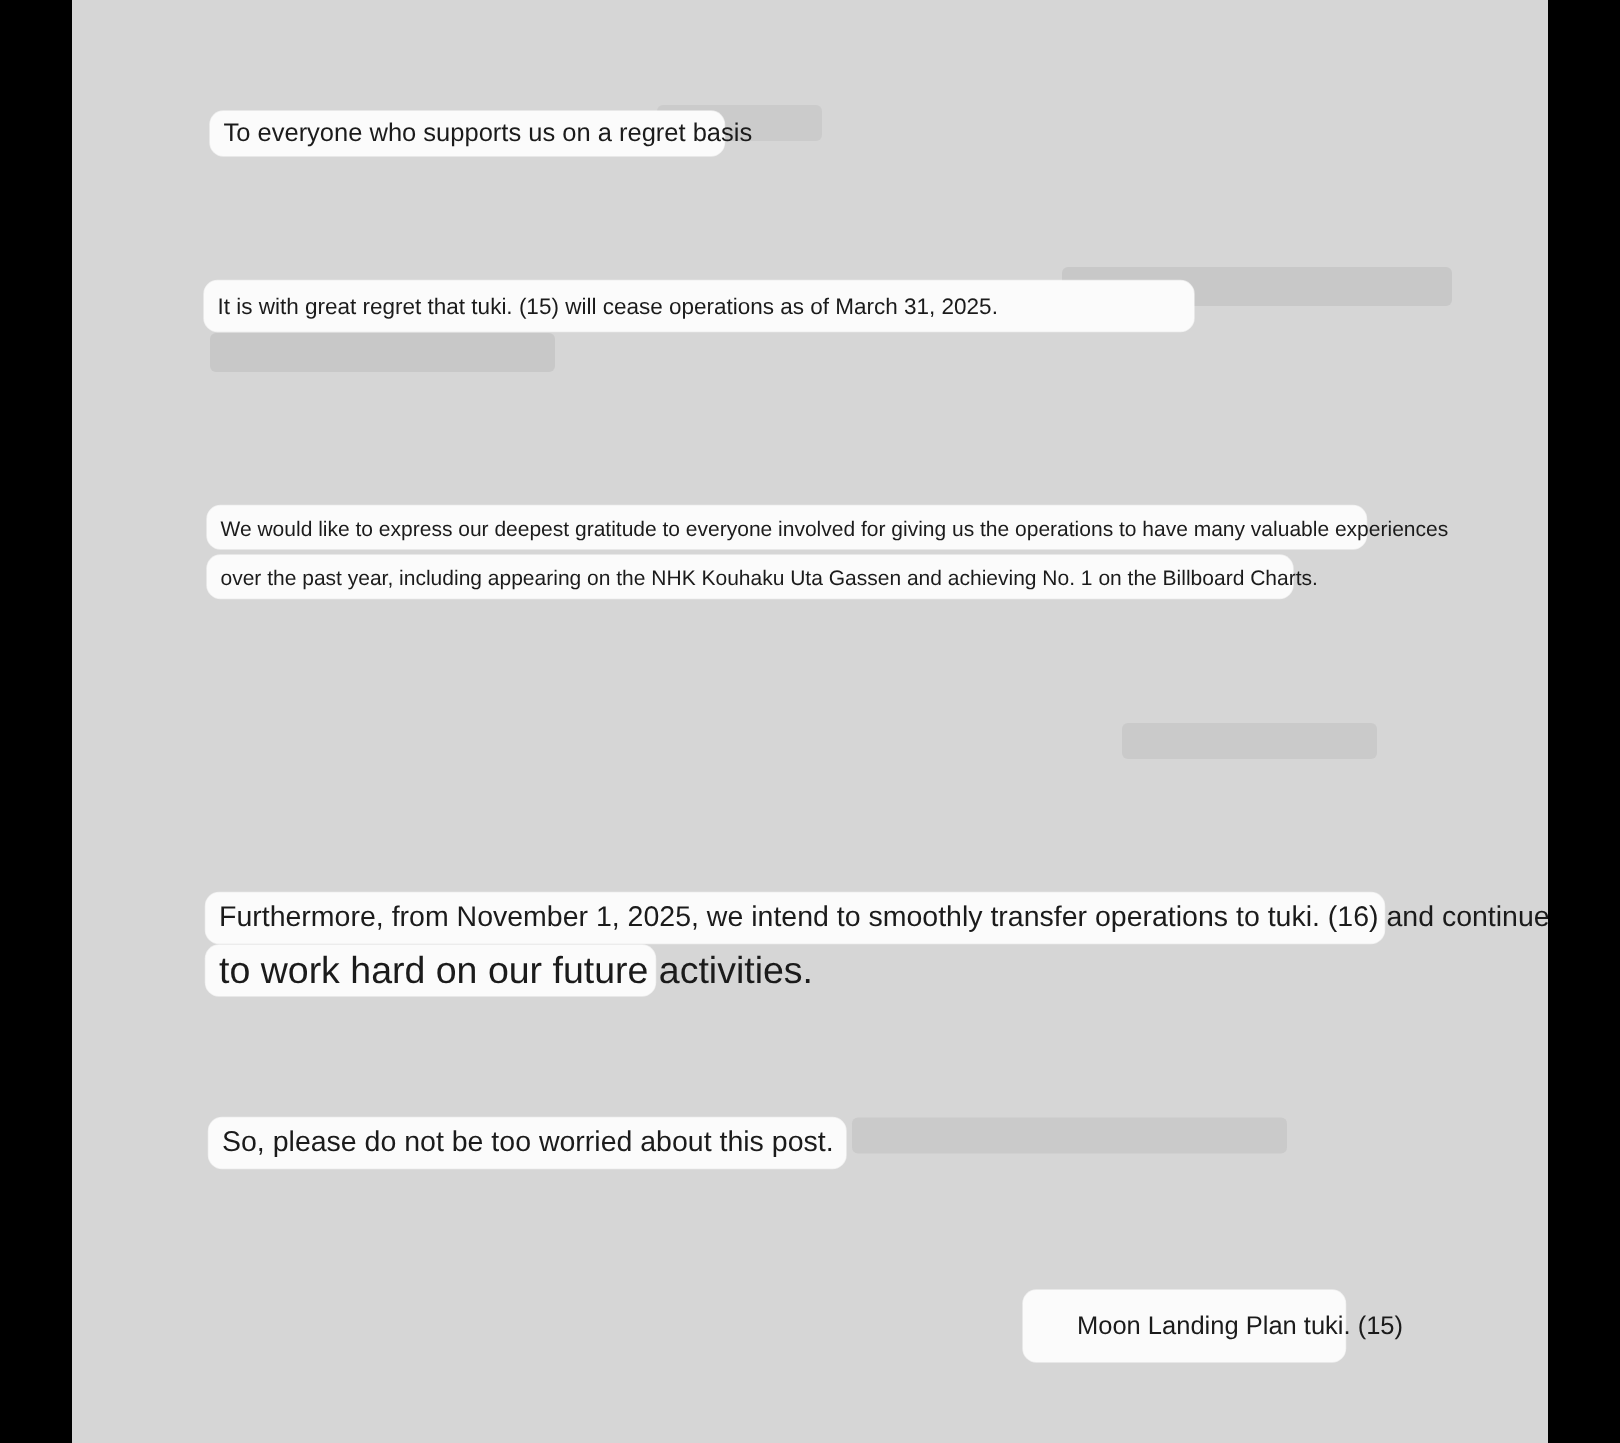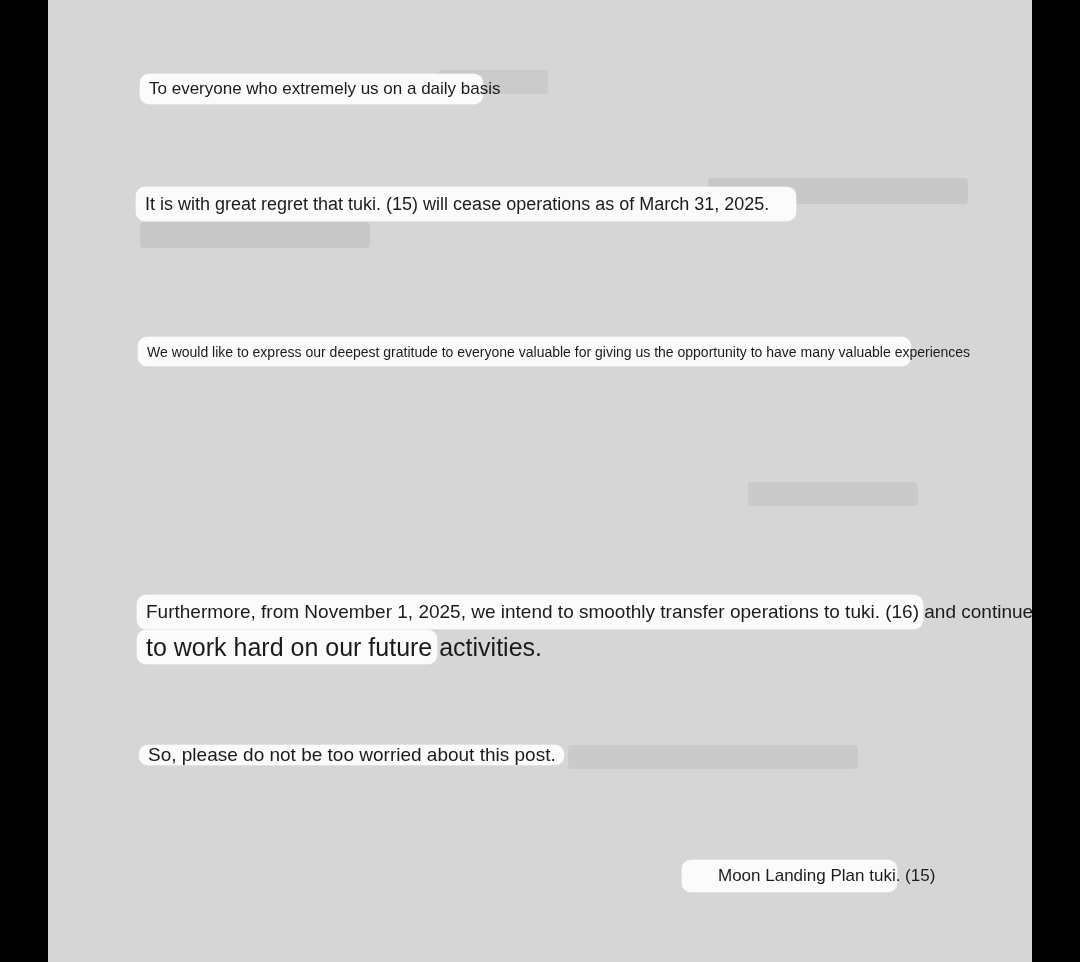--- a/index.html
+++ b/index.html
@@ -69,31 +69,32 @@
       <div class="ghost" style="left:300px; top:68px; font-size:17px;"></div>
       <div class="ghost" style="left:660px; top:178px; font-size:17px; width:260px; height:26px; background:rgba(140,140,140,0.18); border-radius:4px;"></div>
       <div class="ghost" style="left:92px; top:222px; width:230px; height:26px; background:rgba(140,140,140,0.18); border-radius:4px;"></div>
       <div class="ghost" style="left:700px; top:482px; width:170px; height:24px; background:rgba(140,140,140,0.16); border-radius:4px;"></div>
       <div class="ghost" style="left:520px; top:745px; width:290px; height:24px; background:rgba(140,140,140,0.16); border-radius:4px;"></div>
       <div class="ghost" style="left:390px; top:70px; width:110px; height:24px; background:rgba(140,140,140,0.14); border-radius:4px;"></div>
     </div>
 
     <div class="lines">
 
-      <div class="line" style="left:92px; top:74px; width:343px; height:30px; font-size:17px;">To everyone who extremely us on a daily basis</div>
+      <div class="line" style="left:92px; top:74px; width:343px; height:30px; font-size:17px;">To everyone who supports us on a regret basis</div>
 
-      <div class="line" style="left:88px; top:187px; width:660px; height:34px; font-size:18px;">It is with great regret that tuki. (15) will cease operations as of March 31, 2025.</div>
+      <div class="line" style="left:88px; top:187px; width:660px; height:34px; font-size:15px;">It is with great regret that tuki. (15) will cease operations as of March 31, 2025.</div>
 
-      <div class="line" style="left:90px; top:337px; width:773px; height:29px; font-size:14px;">We would like to express our deepest gratitude to everyone valuable for giving us the opportunity to have many valuable experiences</div>
+      <div class="line" style="left:90px; top:337px; width:773px; height:29px; font-size:14px;">We would like to express our deepest gratitude to everyone involved for giving us the operations to have many valuable experiences</div>
 
+      <div class="line" style="left:90px; top:370px; width:724px; height:29px; font-size:14px;">over the past year, including appearing on the NHK Kouhaku Uta Gassen and achieving No. 1 on the Billboard Charts.</div>
 
 
       <div class="line" style="left:89px; top:595px; width:786px; height:34px; font-size:19px;">Furthermore, from November 1, 2025, we intend to smoothly transfer operations to tuki. (16) and continue</div>
 
       <div class="line" style="left:89px; top:630px; width:300px; height:34px; font-size:25px;">to work hard on our future activities.</div>
 
-      <div class="line" style="left:91px; top:745px; width:425px; height:20px; font-size:19px;">So, please do not be too worried about this post.</div>
+      <div class="line" style="left:91px; top:745px; width:425px; height:34px; font-size:19px;">So, please do not be too worried about this post.</div>
 
-      <div class="line" style="left:634px; top:860px; width:215px; height:32px; font-size:17px;padding-left:36px;">Moon Landing Plan tuki. (15)</div>
+      <div class="line" style="left:634px; top:860px; width:215px; height:48px; font-size:17px;padding-left:36px;">Moon Landing Plan tuki. (15)</div>
 
     </div>
   </div>
 </div>
 
 </body></html>

